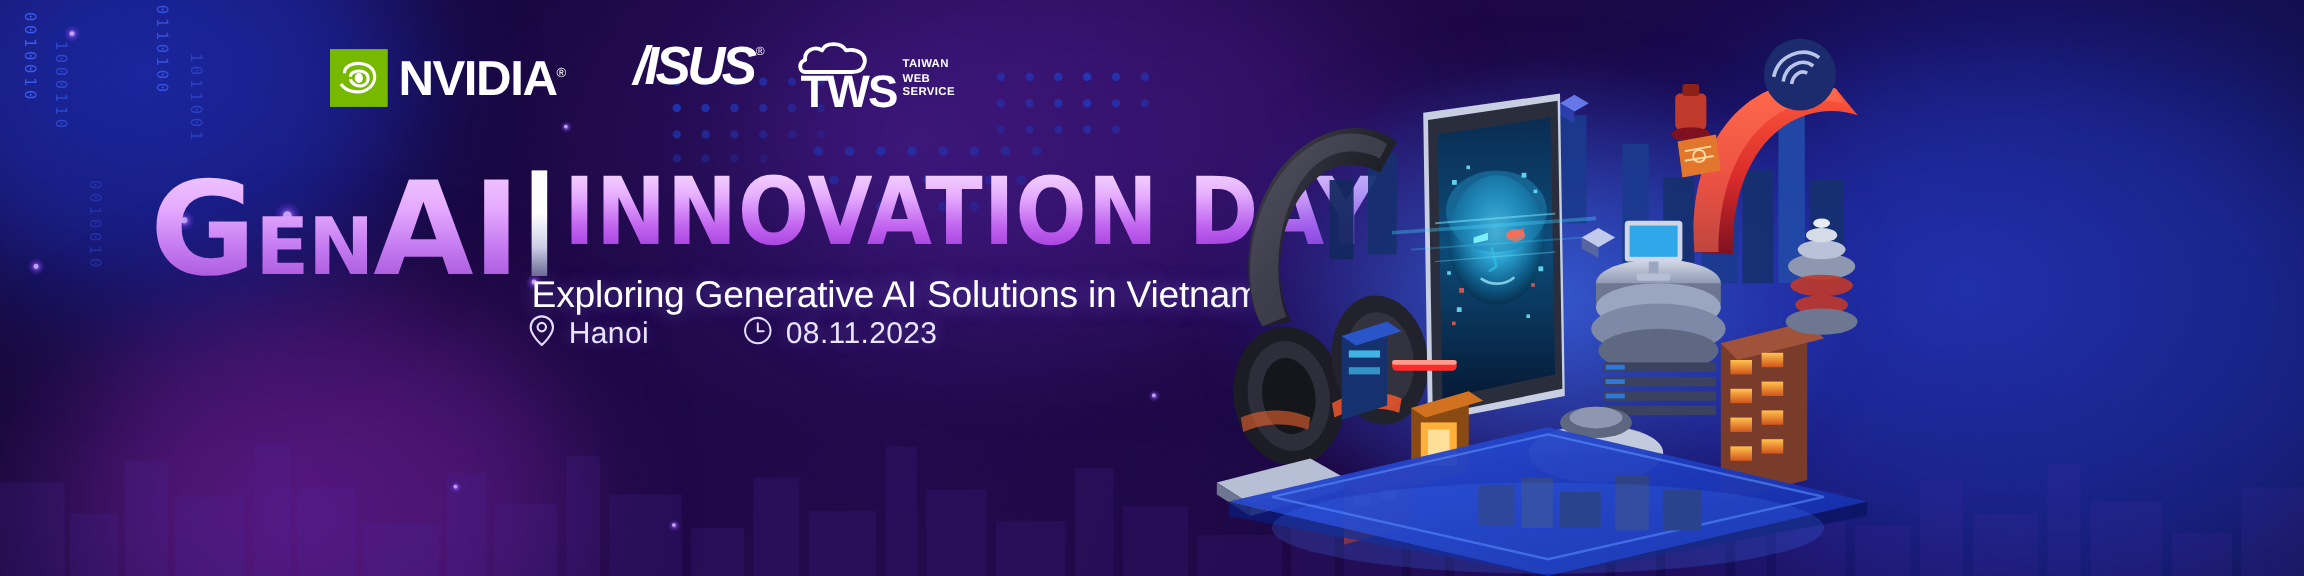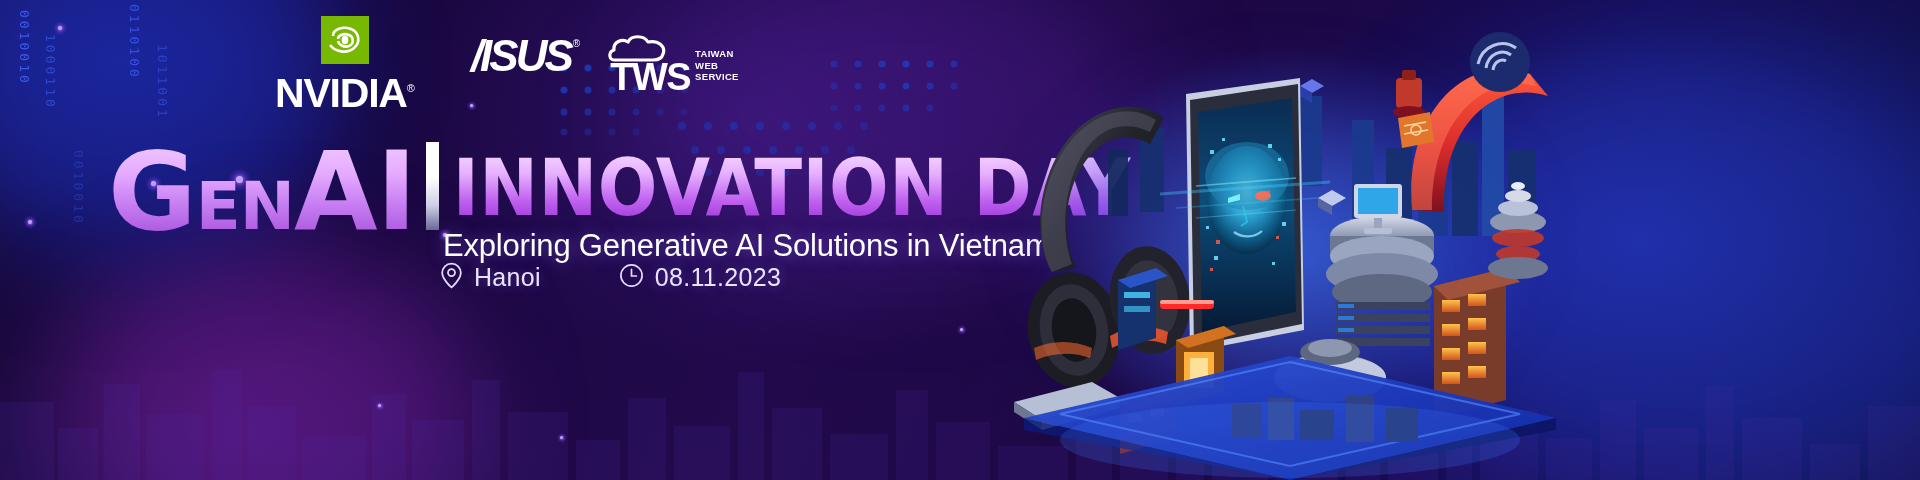--- a/index.html
+++ b/index.html
@@ -45,21 +45,21 @@
   }
 
   
   #logos {
     position:absolute; left:275px; top:34px; height:62px;
     display:flex; align-items:center; gap:0px;
   }
   .logo-slot { display:flex; align-items:center; height:62px; position:relative; }
 
   
-  .nv { display:flex; align-items:center; gap:9px;flex-direction:column; }
+  .nv { display:flex; align-items:center; gap:9px; }
   .nv-eye { width:48px; height:48px; background:#76b900; position:relative; flex:0 0 auto; }
   .nv-word {
     color:#fff; font-family:"Liberation Sans", sans-serif; font-weight:700;
     font-size:41px; letter-spacing:-1.2px; line-height:1; white-space:nowrap;
   }
   .nv-word .reg { font-size:11px; vertical-align:super; font-weight:400; letter-spacing:0; }
 
   
   .td-wrap { margin-left:26px; position:relative; padding-bottom:2px; }
   .td-row { display:flex; align-items:center; gap:7px; }
@@ -89,21 +89,21 @@
   .tws-word {
     color:#fff; font-weight:700; font-size:38px; letter-spacing:-1.5px;
     line-height:1; white-space:nowrap;
   }
   .tws-sub {
     color:#fff; font-size:9.5px; font-weight:700; line-height:1.22;
     letter-spacing:.3px; margin-bottom:13px; white-space:nowrap;
   }
 
   
-  #headline { position:absolute; left:108px; top:142px; display:flex; align-items:center; }
+  #headline { position:absolute; left:125px; top:142px; display:flex; align-items:flex-start; }
 
   .genai {
     font-weight:700; font-size:108px; line-height:.92; letter-spacing:-1px;
     white-space:nowrap;
     background:linear-gradient(180deg,#efc7ff 0%,#e5aaff 32%,#c77ef2 62%,#a44fd8 100%);
     -webkit-background-clip:text; background-clip:text; color:transparent;
     font-family:"DejaVu Sans", sans-serif;
   }
   .genai .sm { font-size:66px; }
 

